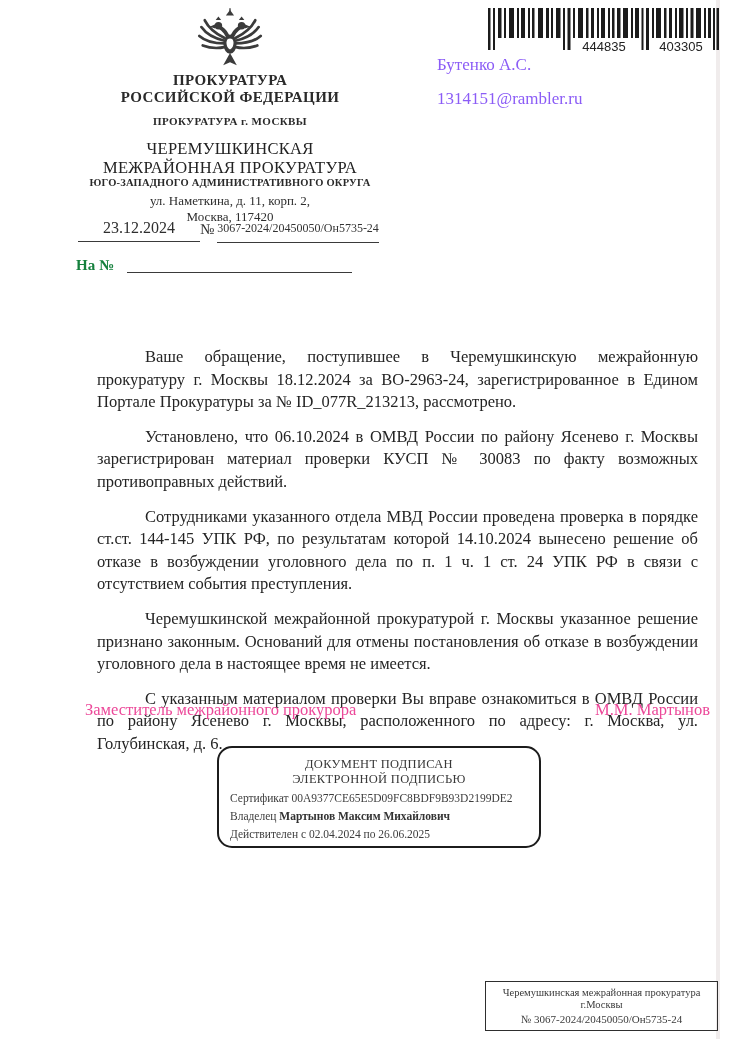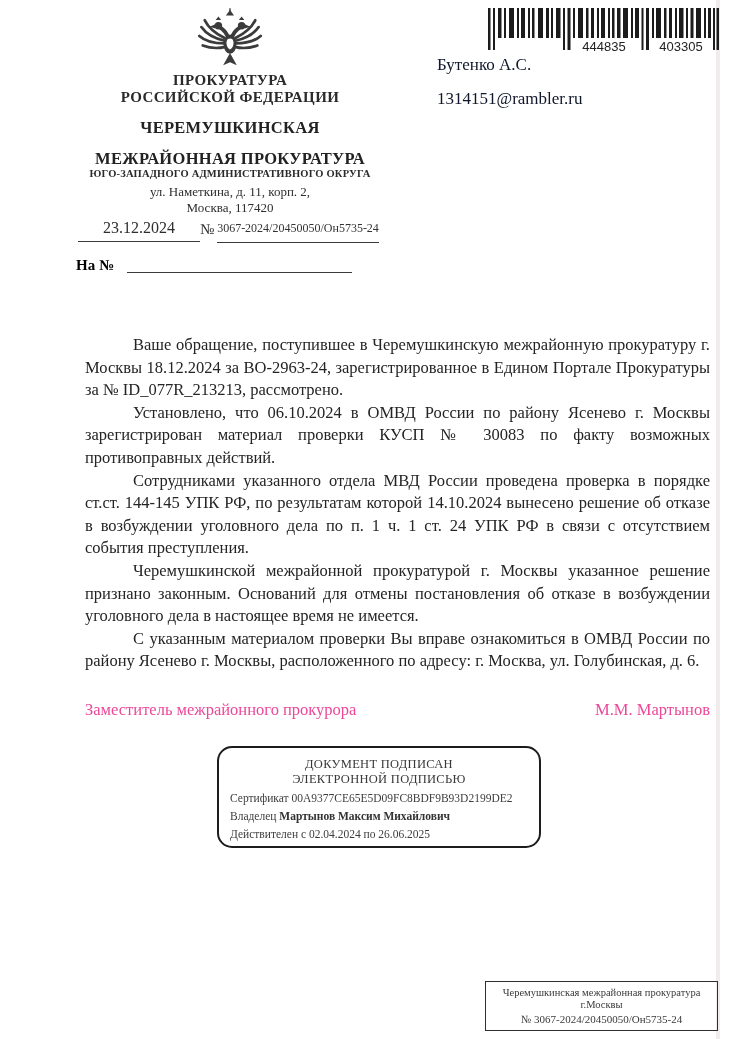--- a/index.html
+++ b/index.html
@@ -19,52 +19,52 @@
   }
 
   
   .letterhead {
     position:absolute; left:40px; top:8px; width:380px;
     text-align:center;
   }
   .emblem { display:block; margin:0 auto 4px auto; }
   .org1 { font-weight:bold; font-size:15px; letter-spacing:.4px; line-height:17px; color:#2a2a2a; }
   .org3 { font-weight:bold; font-size:11px; letter-spacing:.4px; margin-top:9px; color:#2a2a2a; }
-  .office { font-weight:bold; font-size:16.5px; letter-spacing:.3px; line-height:19px; margin-top:12px; color:#222; }
+  .office { font-weight:normal; font-size:16.5px; letter-spacing:.3px; line-height:19px; margin-top:12px; color:#222; }
   .district { font-weight:bold; font-size:10.5px; letter-spacing:.2px; margin-top:0; color:#2a2a2a; }
   .addr { font-size:13px; line-height:15.5px; margin-top:5px; color:#2e2e2e; }
 
   
   .barcode-wrap { position:absolute; left:488px; top:8px; width:194px; }
   .recipient {
     position:absolute; left:437px; top:48px; width:280px;
-    font-size:17px; line-height:34px; color:#0f172a;
+    font-size:17px; line-height:34px; color:#8b5cf6;
   }
 
   
   .ref-date {
     position:absolute; left:78px; top:219px; width:122px;
     text-align:center; font-size:16px; color:#2e2e2e;
     border-bottom:1.5px solid #3a3a3a; padding-bottom:4px;
   }
   .ref-no-sign { position:absolute; left:200px; top:221px; font-size:15px; color:#2e2e2e; }
   .ref-number {
     position:absolute; left:217px; top:221px; width:162px;
     font-size:12px; color:#333; text-align:center;
     border-bottom:1.5px solid #3a3a3a; padding-bottom:6px;
   }
-  .reply-label { position:absolute; left:76px; top:257px; font-size:15px; font-weight:bold; color:#000000; }
+  .reply-label { position:absolute; left:76px; top:257px; font-size:15px; font-weight:bold; color:#15803d; }
   .reply-line { position:absolute; left:127px; top:257px; width:225px; height:16px; border-bottom:1.5px solid #3a3a3a; }
 
   
   .body-text {
     position:absolute; left:85px; top:334px; width:625px;
     font-size:16.5px; line-height:22.6px; text-align:justify; color:#242424;
   }
-  .body-text p { text-indent:48px; margin:0;font-family:Liberation Serif, serif; }
+  .body-text p { text-indent:48px; margin:12px;font-family:Liberation Serif, serif; }
 
   
   .sig-row {
     position:absolute; left:85px; top:700px; width:625px;
     display:flex; justify-content:space-between;
     font-size:16.5px; color:#ec4899;
   }
 
   
   .esign {
@@ -121,22 +121,23 @@
       <line x1="50" y1="0.5" x2="50" y2="5" stroke="#3b3b3b" stroke-width="2"></line>
 
       <ellipse cx="50" cy="53" rx="9.5" ry="14" fill="#3b3b3b"></ellipse>
 
       <path d="M50 66 L40 84 L50 79.5 L60 84 Z" fill="#3b3b3b"></path>
 
       <path d="M50 44 C54 44 56 47 56 51 C56 57 53 60.5 50 62 C47 60.5 44 57 44 51 C44 47 46 44 50 44 Z" fill="#ffffff" stroke="#3b3b3b" stroke-width="1.6"></path>
     </svg>
     <div class="org1">ПРОКУРАТУРА</div>
     <div class="org1">РОССИЙСКОЙ ФЕДЕРАЦИИ</div>
+    <div class="org3">ПРОКУРАТУРА г. МОСКВЫ</div>
     <div class="office">ЧЕРЕМУШКИНСКАЯ</div>
-    <div class="office" style="margin-top:12px">МЕЖРАЙОННАЯ ПРОКУРАТУРА</div>
+    <div class="office" style="margin-top:0">МЕЖРАЙОННАЯ ПРОКУРАТУРА</div>
     <div class="district">ЮГО-ЗАПАДНОГО АДМИНИСТРАТИВНОГО ОКРУГА</div>
     <div class="addr">ул. Наметкина, д. 11, корп. 2,</div>
     <div class="addr" style="margin-top:0">Москва, 117420</div>
   </div>
 
   <div class="barcode-wrap">
     <svg width="231" height="46" viewBox="0 0 231 46">
       <g fill="#1c1c1c">
         <rect x="0" y="0" width="2.5" height="42"></rect>
           <rect x="5" y="0" width="2" height="42"></rect>

